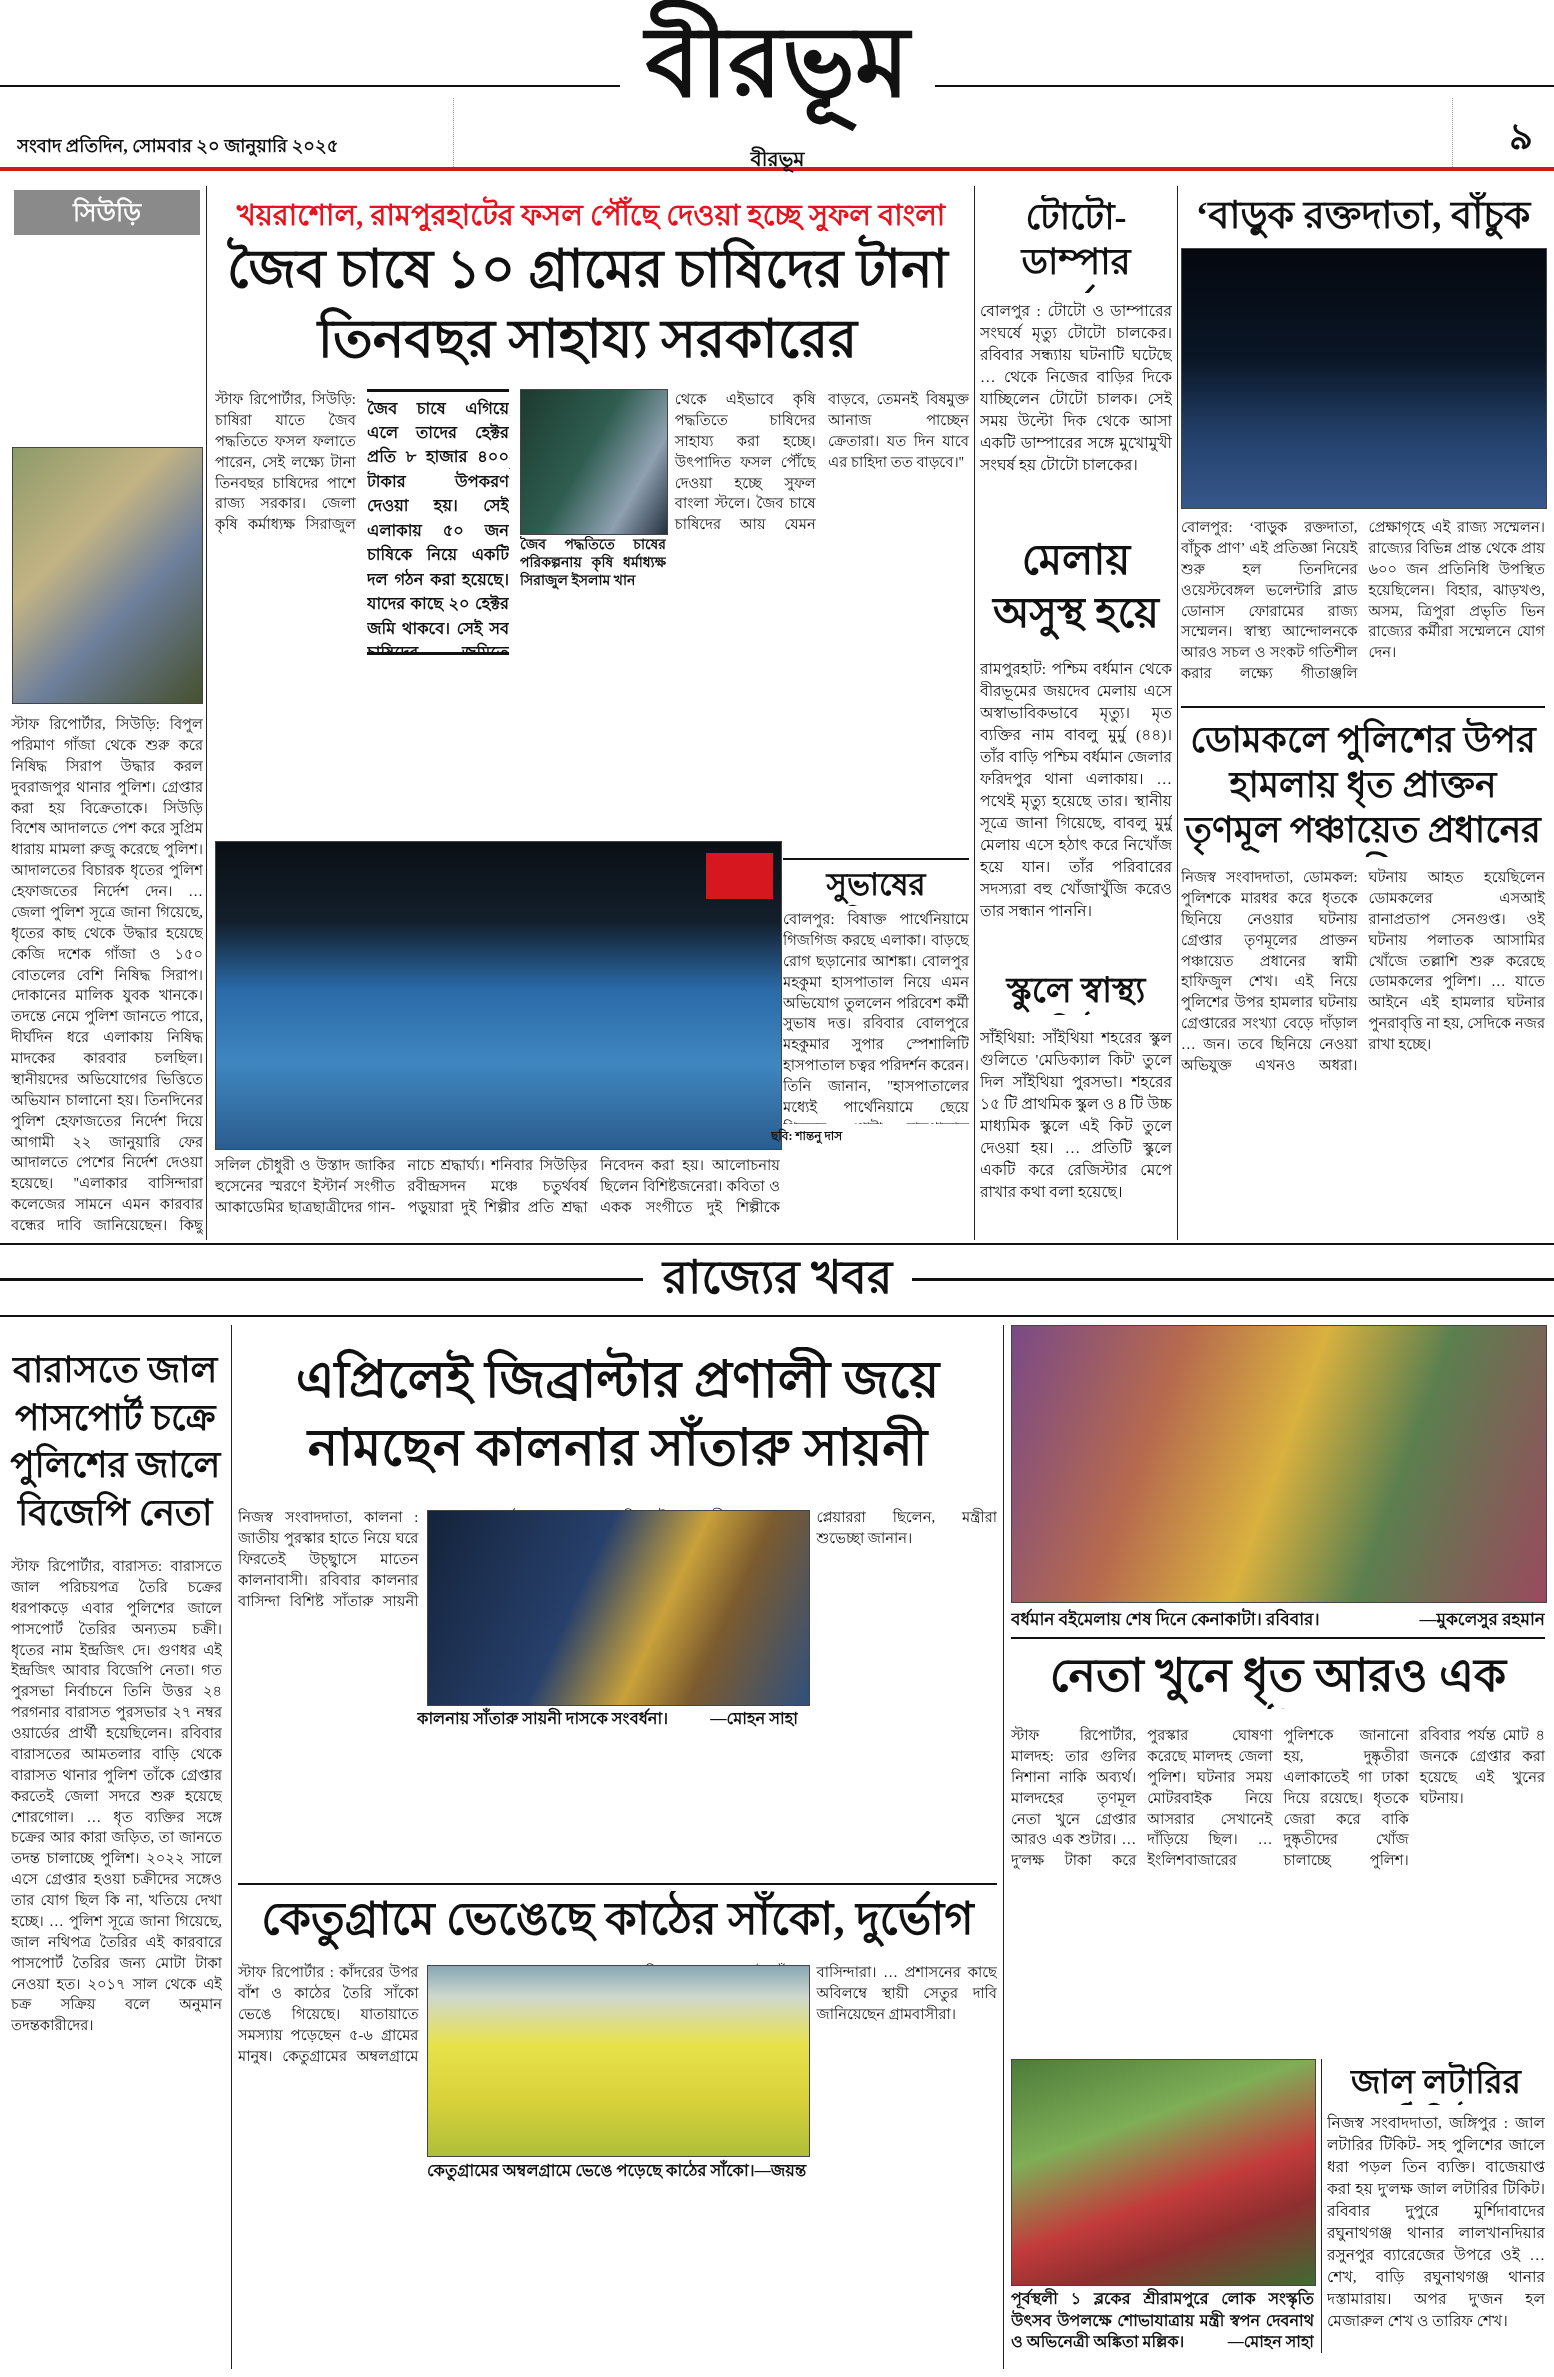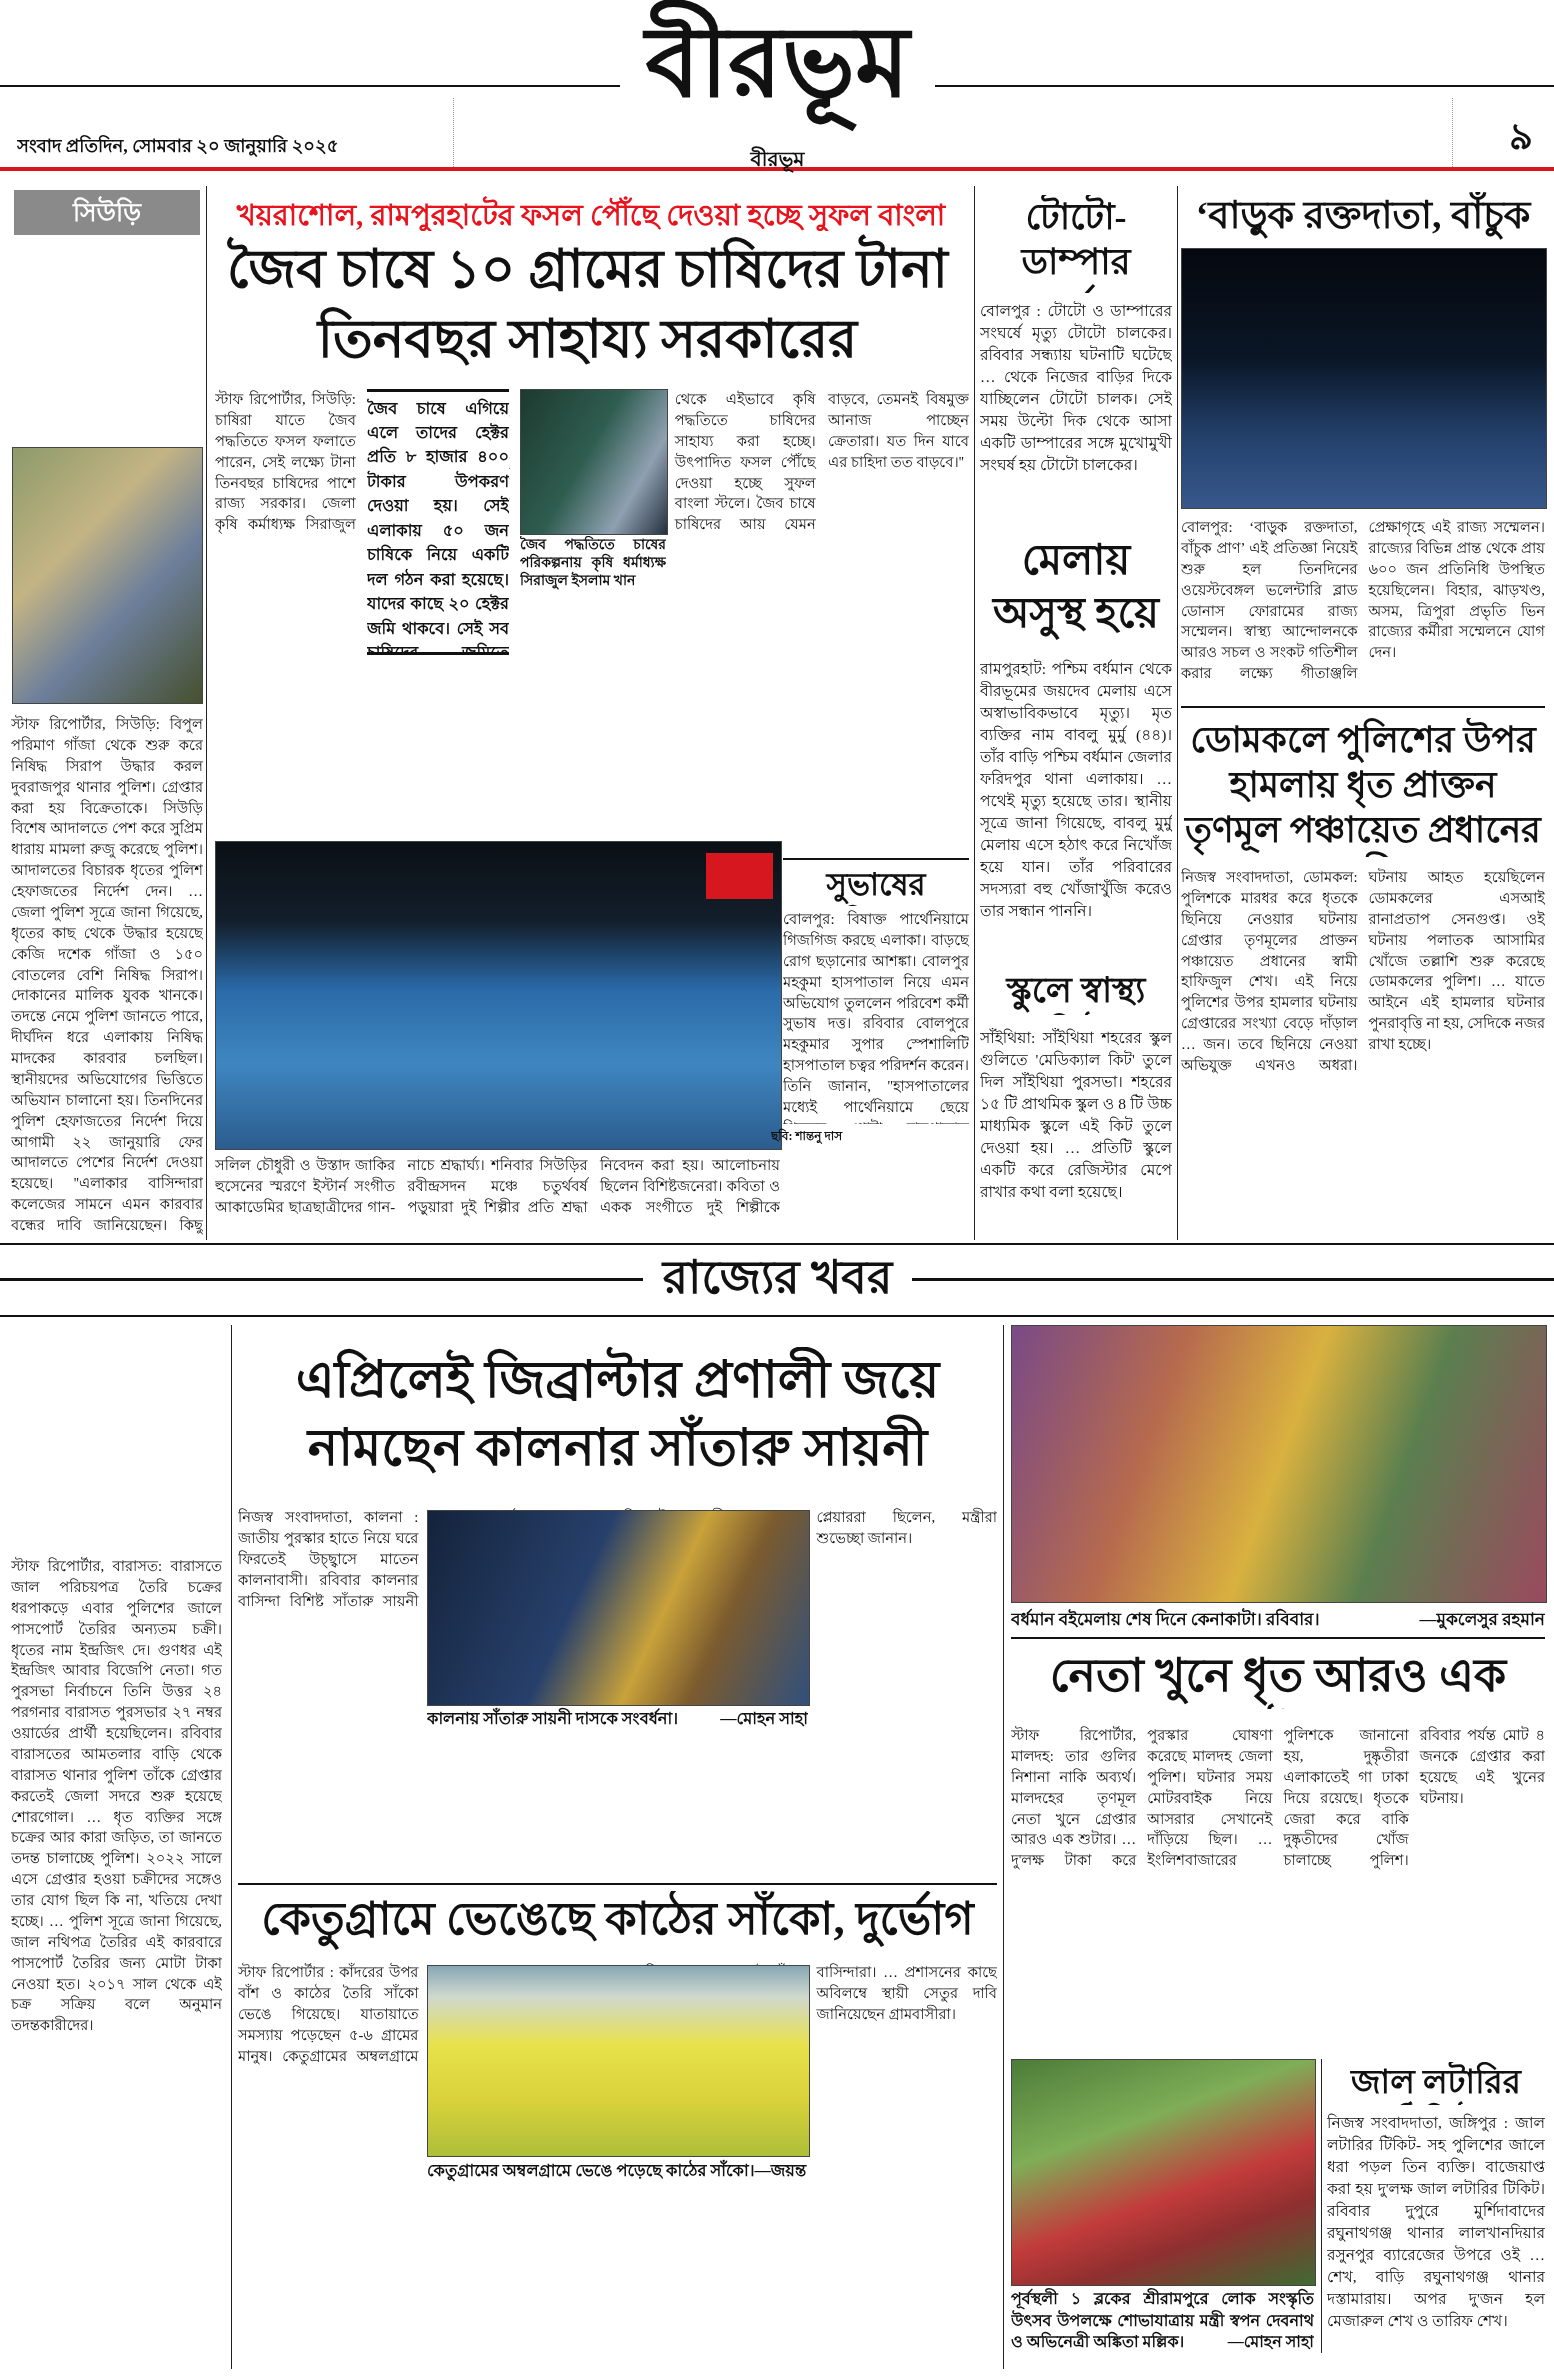--- a/index.html
+++ b/index.html
@@ -91,26 +91,27 @@
     <div class="banner-line"></div>
     <div class="banner-text">রাজ্যের খবর</div>
     <div class="banner-line"></div>
   </div>
   <div class="abs hline" style="left:0;top:1315px;width:1555px;height:2.3px;"></div>
 
   <div class="vline" style="left:231px;top:1325px;height:1044px;"></div>
   <div class="vline" style="left:1003px;top:1325px;height:1044px;"></div>
   <div class="vline" style="left:1321px;top:2059px;height:294px;"></div>
 
+  <div class="abs ctr hl" style="left:6.2px;top:1347px;width:218px;height:200px;font-size:36px;line-height:1.32;">বারাসতে জাল পাসপোর্ট চক্রে পুলিশের জালে বিজেপি নেতা</div>
   <div class="abs jt" style="left:11px;top:1556px;width:211px;height:808px;font-size:14.7px;">স্টাফ রিপোর্টার, বারাসত: বারাসতে জাল পরিচয়পত্র তৈরি চক্রের ধরপাকড়ে এবার পুলিশের জালে পাসপোর্ট তৈরির অন্যতম চক্রী। ধৃতের নাম ইন্দ্রজিৎ দে। গুণধর এই ইন্দ্রজিৎ আবার বিজেপি নেতা। গত পুরসভা নির্বাচনে তিনি উত্তর ২৪ পরগনার বারাসত পুরসভার ২৭ নম্বর ওয়ার্ডের প্রার্থী হয়েছিলেন। রবিবার বারাসতের আমতলার বাড়ি থেকে বারাসত থানার পুলিশ তাঁকে গ্রেপ্তার করতেই জেলা সদরে শুরু হয়েছে শোরগোল। … ধৃত ব্যক্তির সঙ্গে চক্রের আর কারা জড়িত, তা জানতে তদন্ত চালাচ্ছে পুলিশ। ২০২২ সালে এসে গ্রেপ্তার হওয়া চক্রীদের সঙ্গেও তার যোগ ছিল কি না, খতিয়ে দেখা হচ্ছে। … পুলিশ সূত্রে জানা গিয়েছে, জাল নথিপত্র তৈরির এই কারবারে পাসপোর্ট তৈরির জন্য মোটা টাকা নেওয়া হত। ২০১৭ সাল থেকে এই চক্র সক্রিয় বলে অনুমান তদন্তকারীদের।</div>
 
   <div class="abs ctr hl" style="left:238px;top:1347px;width:759px;height:138px;font-size:51px;line-height:1.33;">এপ্রিলেই জিব্রাল্টার প্রণালী জয়ে নামছেন কালনার সাঁতারু সায়নী</div>
   <div class="abs jt" style="left:238px;top:1507px;width:759px;height:369px;font-size:14.7px;column-count:4;column-gap:12.4px;">নিজস্ব সংবাদদাতা, কালনা : জাতীয় পুরস্কার হাতে নিয়ে ঘরে ফিরতেই উচ্ছ্বাসে মাতেন কালনাবাসী। রবিবার কালনার বাসিন্দা বিশিষ্ট সাঁতারু সায়নী দাসকে সংবর্ধনা দেওয়া হয়। সায়নী জানান, ''সাতটা চ্যানেল কমপ্লিট করছি। পাঁচটা চ্যানেল তার মধ্যে কমপ্লিট হয়ে গেছে। এবছর এপ্রিল মাসে স্টেট অফ জিব্রাল্টার প্রণালী জয়ের লক্ষ্যে নামব। এমন শুভেচ্ছা গ্রহণে আমি ওয়েস্ট করেই পৃথিবীর সমস্ত চ্যানেল জয়ের স্বপ্ন দেখি।'' অনুষ্ঠানে ক্রীড়াবিদ- সহ বড় বড় প্লেয়াররা ছিলেন, মন্ত্রীরা শুভেচ্ছা জানান।</div>
   <div class="abs photo ph-sayani" style="left:427px;top:1510px;width:381px;height:194px;"></div>
-  <div class="abs capline" style="left:427px;top:1706px;width:381px;height:28px;">
+  <div class="abs capline" style="left:417px;top:1706px;width:381px;height:28px;">
     <span>কালনায় সাঁতারু সায়নী দাসকে সংবর্ধনা।</span>
     <span>—মোহন সাহা</span>
   </div>
 
   <div class="hline" style="left:238px;top:1883px;width:759px;height:1.5px;"></div>
   <div class="abs ctr hl" style="left:238px;top:1891px;width:759px;height:59px;font-size:45px;">কেতুগ্রামে ভেঙেছে কাঠের সাঁকো, দুর্ভোগ</div>
   <div class="abs jt" style="left:238px;top:1962px;width:759px;height:403px;font-size:14.7px;column-count:4;column-gap:12.4px;">স্টাফ রিপোর্টার : কাঁদরের উপর বাঁশ ও কাঠের তৈরি সাঁকো ভেঙে গিয়েছে। যাতায়াতে সমস্যায় পড়েছেন ৫-৬ গ্রামের মানুষ। কেতুগ্রামের অম্বলগ্রামে ঘুরপথে যাতায়াত করতে হচ্ছে। সেখানে সেতু থাকলে মাত্র তিন থেকে চার কিলোমিটারের পথ। শিবলুন, তরালি-সেন পাড়া, বড় পারুলিয়া, ছোটো পারুলিয়া প্রভৃতি গ্রামের মানুষ এই সাঁকো দিয়ে যাতায়াত করেন। স্বাস্থ্যকেন্দ্রে যাতায়াতের জন্যই অস্থায়ী সেতুটি নিজেদের উদ্যোগে তৈরি করেছিলেন বাসিন্দারা। … প্রশাসনের কাছে অবিলম্বে স্থায়ী সেতুর দাবি জানিয়েছেন গ্রামবাসীরা।</div>
   <div class="abs photo ph-bridge" style="left:427px;top:1965px;width:381px;height:190px;"></div>
   <div class="abs b" style="left:427px;top:2158px;width:381px;height:25px;background:#fff;font-size:16.3px;">কেতুগ্রামের অম্বলগ্রামে ভেঙে পড়েছে কাঠের সাঁকো।—জয়ন্ত দাস</div>
 

